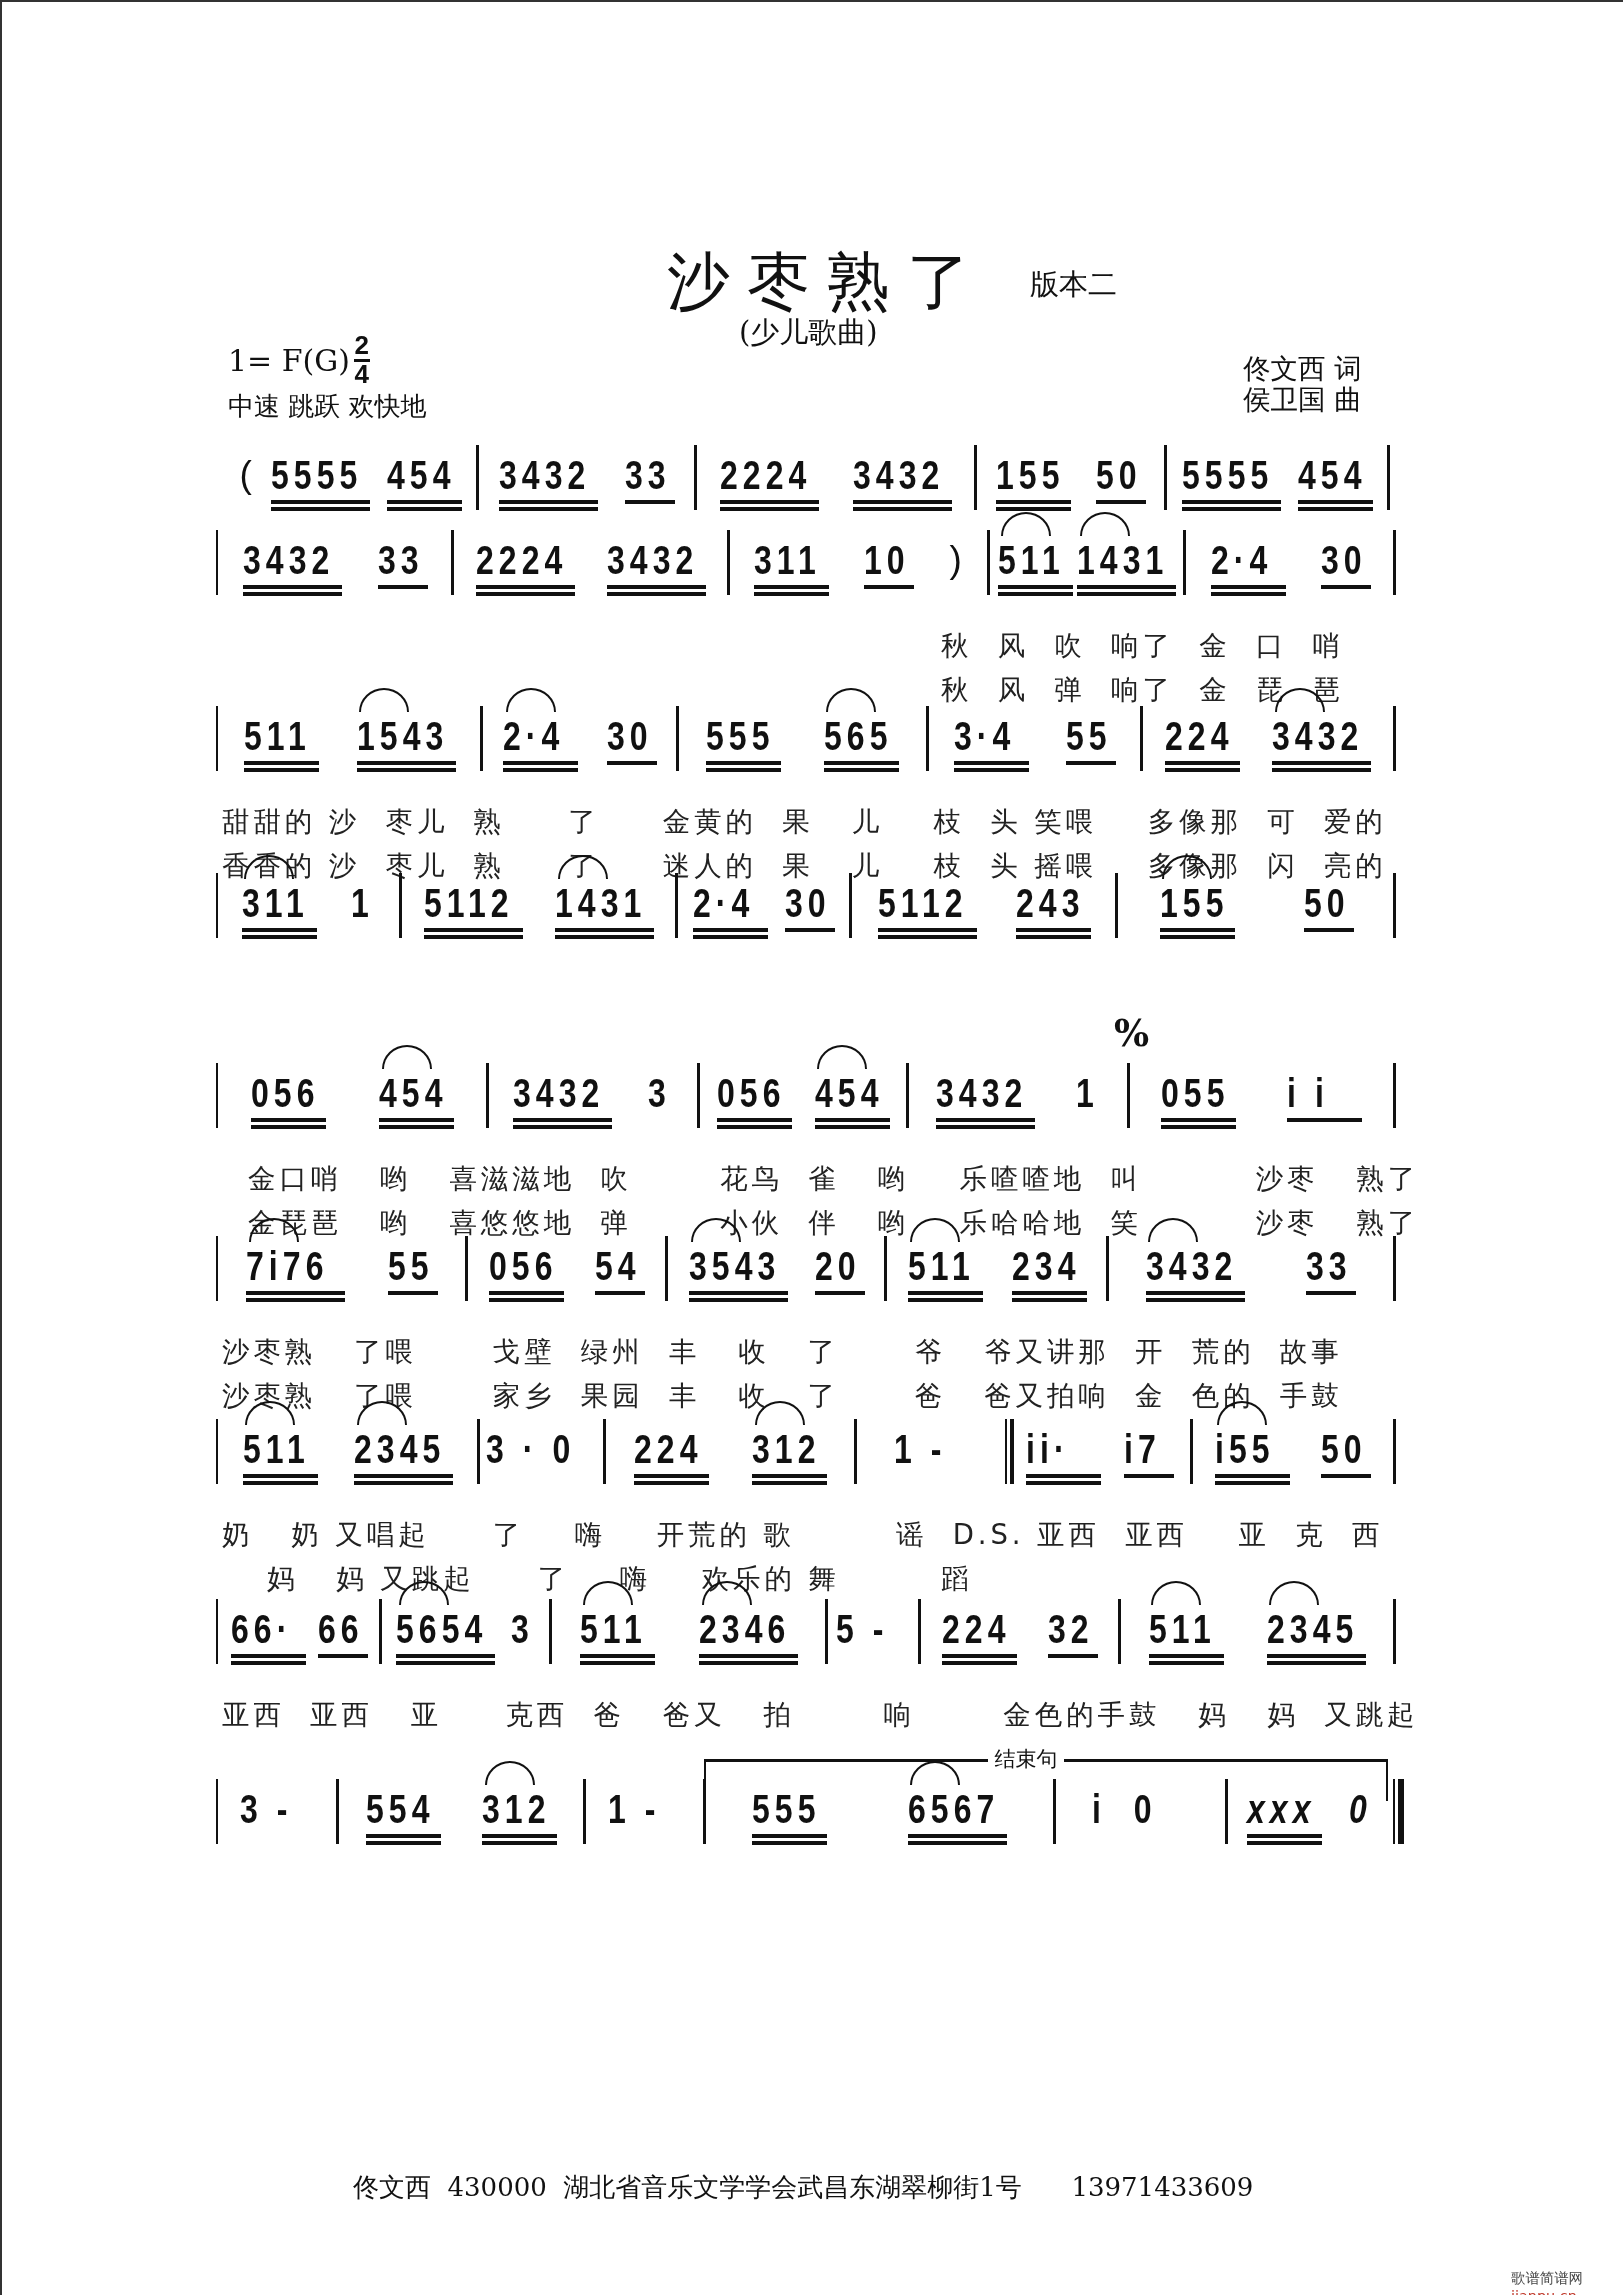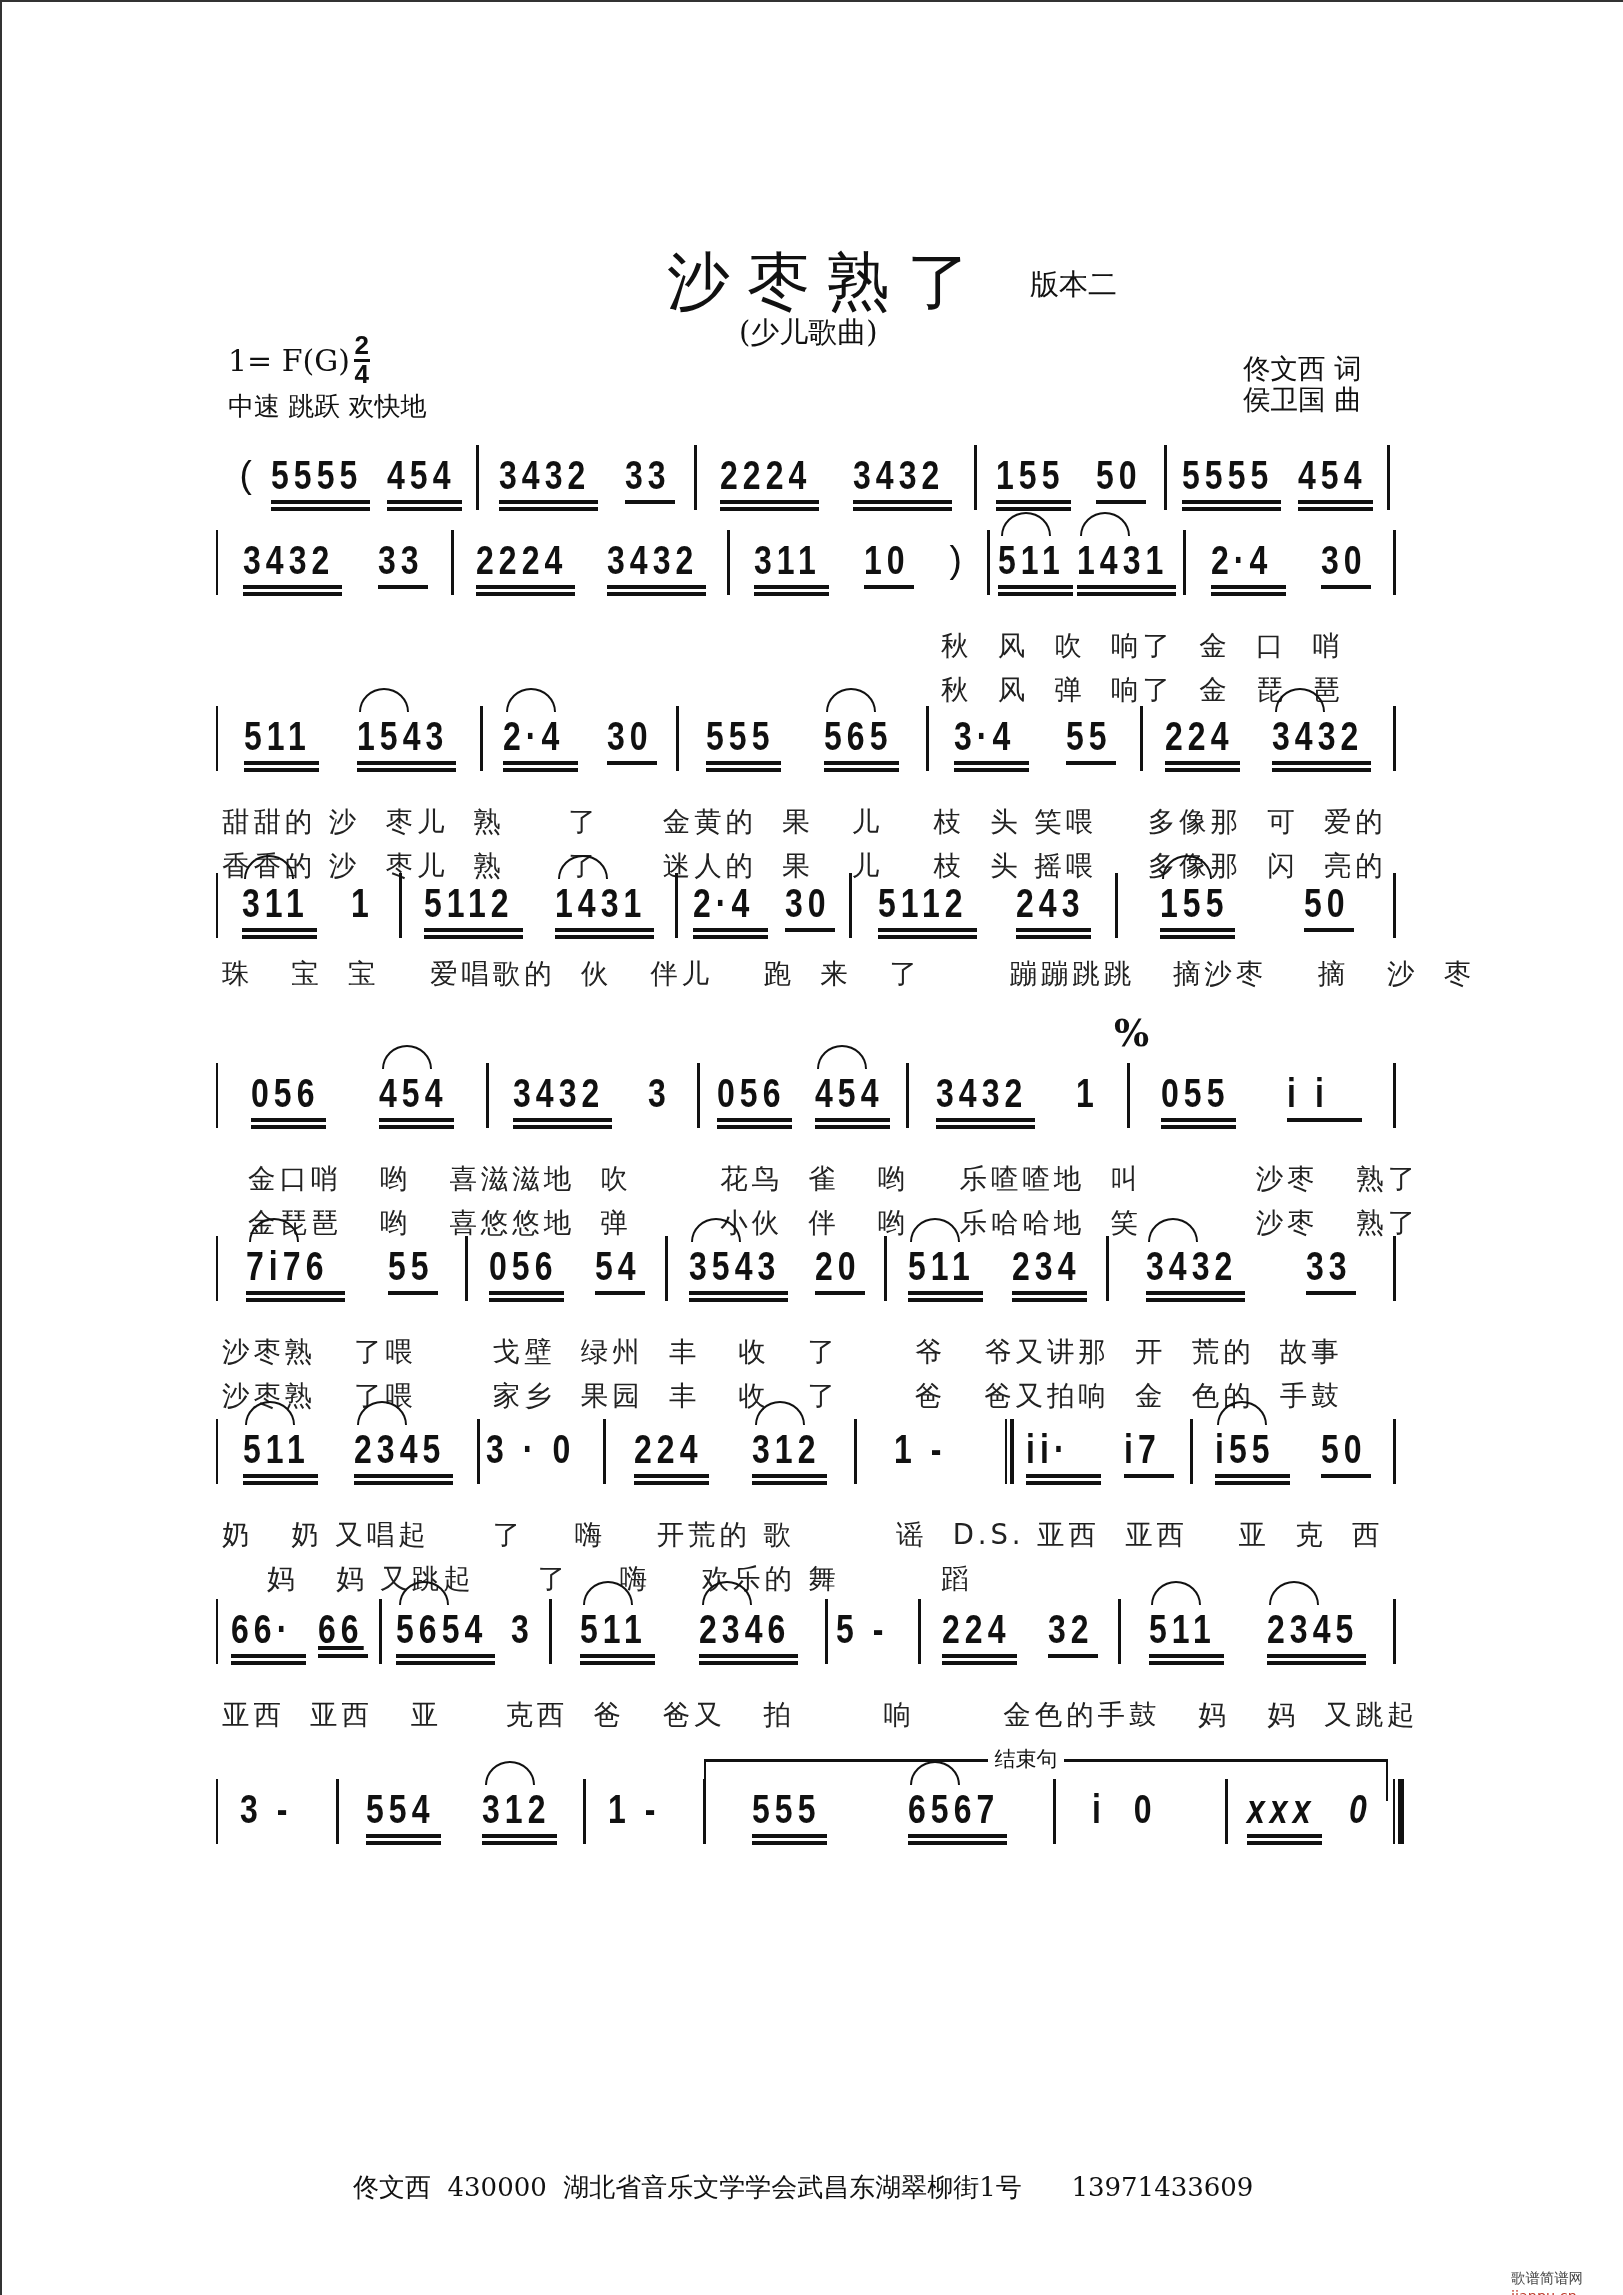--- a/index.html
+++ b/index.html
@@ -334,21 +334,20 @@
             <div class="u1"></div>
             <div class="u2"></div>
             <div class="slur" style="left: 2.6px; width: 46px;"></div>
           </span>
           <span class="group" style="width: 50px;">
             <span class="notes">50</span>
             <div class="u1"></div>
           </span>
         </div>
       </div>
-      <div class="lyrics" style="margin-top: 5.2px;"><span class="lyr-seg" style="left: 0px;">珠   宝  宝    爱唱歌的  伙   伴儿    跑  来   了       蹦蹦跳跳   摘沙枣    摘   沙  枣</span></div>
     </div>
     <div class="system" style="top: 1063px;">
       <div class="staff">
         <div class="barline" style="left: -6.5px;"></div>
         <div class="barline" style="left: 264px;"></div>
         <div class="barline" style="left: 475px;"></div>
         <div class="barline" style="left: 684px;"></div>
         <div class="barline" style="left: 905px;"></div>
         <div class="barline" style="left: 1171px;"></div>
         <div class="measure" style="left: 2.6px; width: 256px;">
@@ -566,21 +565,21 @@
         <div class="barline" style="left: 603px;"></div>
         <div class="barline" style="left: 696px;"></div>
         <div class="barline" style="left: 896px;"></div>
         <div class="barline" style="left: 1171px;"></div>
         <div class="measure" style="left: 2.6px; width: 149px;">
           <span class="group" style="width: 75px;">
             <span class="notes">66·</span>
             <div class="u1"></div>
             <div class="u2"></div>
           </span>
-          <span class="group" style="width: 50px; text-decoration: underline;">
+          <span class="group" style="width: 50px;">
             <span class="notes">66</span>
             <div class="u1"></div>
           </span>
         </div>
         <div class="measure" style="left: 166px; width: 156px;">
           <span class="group" style="width: 99px;">
             <span class="notes">5654</span>
             <div class="u1"></div>
             <div class="u2"></div>
             <div class="slur" style="left: 2.6px; width: 46px;"></div>

